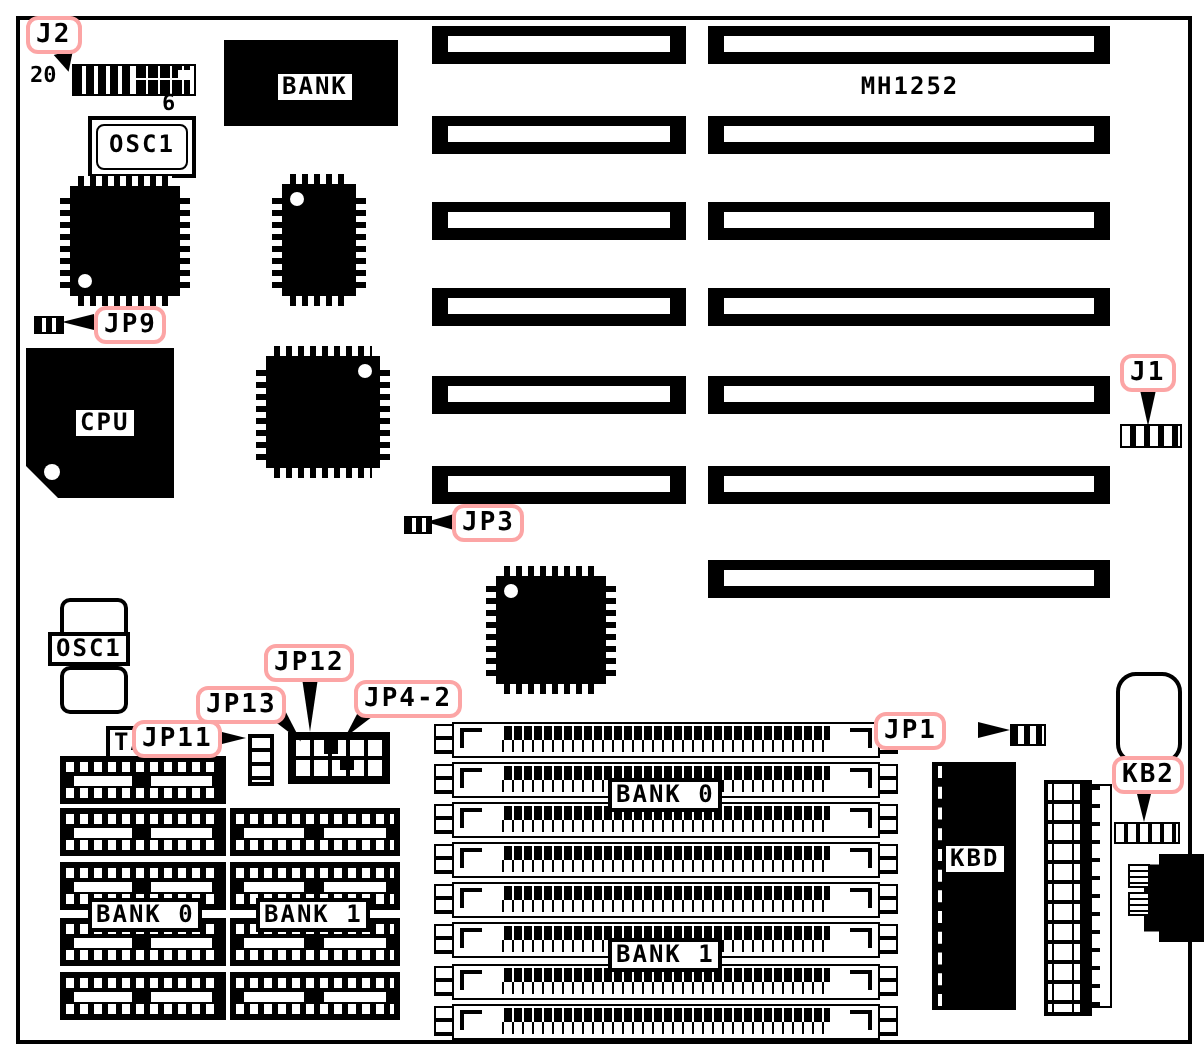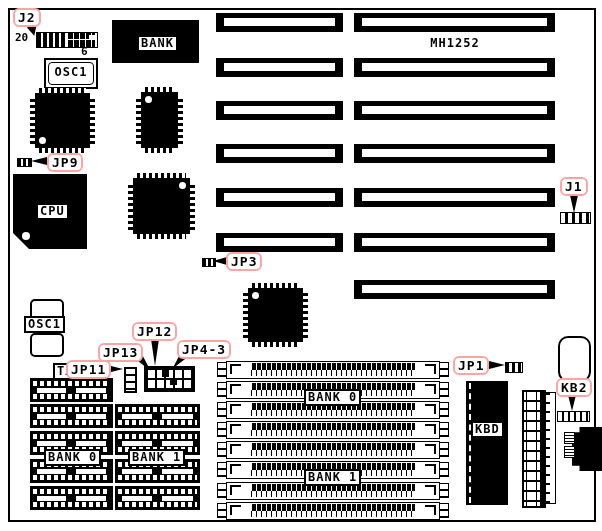--- a/index.html
+++ b/index.html
@@ -168,21 +168,21 @@
 <div class="co" style="left:226px;top:252px">JP3</div>
 
 <i class="cap" style="left:30px;top:299px;height:19px"></i>
 <i class="cap" style="left:30px;top:333px;height:20px"></i>
 <div class="lbl" style="left:24px;top:316px">OSC1</div>
 
 <div class="co" style="left:132px;top:322px">JP12</div>
 <i class="tail" style="left:151px;top:339px;border-left:4px solid transparent;border-right:4px solid transparent;border-top:27px solid #000"></i>
 <div class="co" style="left:98px;top:343px">JP13</div>
 <i class="tail" style="left:135px;top:357px;border-left:4px solid transparent;border-right:4px solid transparent;border-top:18px solid #000;transform:rotate(-40deg);transform-origin:top"></i>
-<div class="co" style="left:177px;top:340px">JP4-3</div>
+<div class="co" style="left:177px;top:340px">JP4-2</div>
 <i class="tail" style="left:180px;top:355px;border-left:4px solid transparent;border-right:4px solid transparent;border-top:18px solid #000;transform:rotate(40deg);transform-origin:top"></i>
 <div class="co" style="left:66px;top:360px">JP11</div>
 <i class="tail" style="left:103px;top:364px;border-top:5px solid transparent;border-bottom:5px solid transparent;border-left:20px solid #000"></i>
 
 <div class="jmp" style="left:124px;top:367px;width:9px;height:22px;border-width:2px;background:repeating-linear-gradient(180deg,#fff 0 5px,#000 5px 7px)"></div>
 <div class="jmp" style="left:144px;top:366px;width:47px;height:22px;border-width:2px;background:
   linear-gradient(#000,#000) 16px 2px/7px 7px no-repeat,
   linear-gradient(#000,#000) 24px 10px/7px 7px no-repeat,
   repeating-linear-gradient(90deg,#000 0 2px,transparent 2px 9px),
   repeating-linear-gradient(180deg,#000 0 2px,transparent 2px 10px),#fff"></div>
@@ -256,21 +256,21 @@
   </div>
 <div class="simm" style="top:502px">
     <i class="endl"></i>
     <i class="comb"></i>
     <i class="endr"></i>
   </div>
 
 <div class="lbl" style="left:304px;top:389px">BANK 0</div>
 <div class="lbl" style="left:304px;top:469px">BANK 1</div>
 
-<div class="co" style="left:453px;top:356px">JP1</div>
+<div class="co" style="left:437px;top:356px">JP1</div>
 <i class="tail" style="left:489px;top:361px;border-top:4px solid transparent;border-bottom:4px solid transparent;border-left:16px solid #000"></i>
 <div class="jmp" style="left:505px;top:362px;width:16px;height:9px;background:repeating-linear-gradient(90deg,#000 0 3px,#fff 3px 6px)"></div>
 
 <div class="abs kbd"></div>
 <div class="lbl" style="left:471px;top:421px">KBD</div>
 
 <div class="abs vconn"></div>
 <div class="abs vcomb"></div>
 
 <div class="abs blob"></div>

